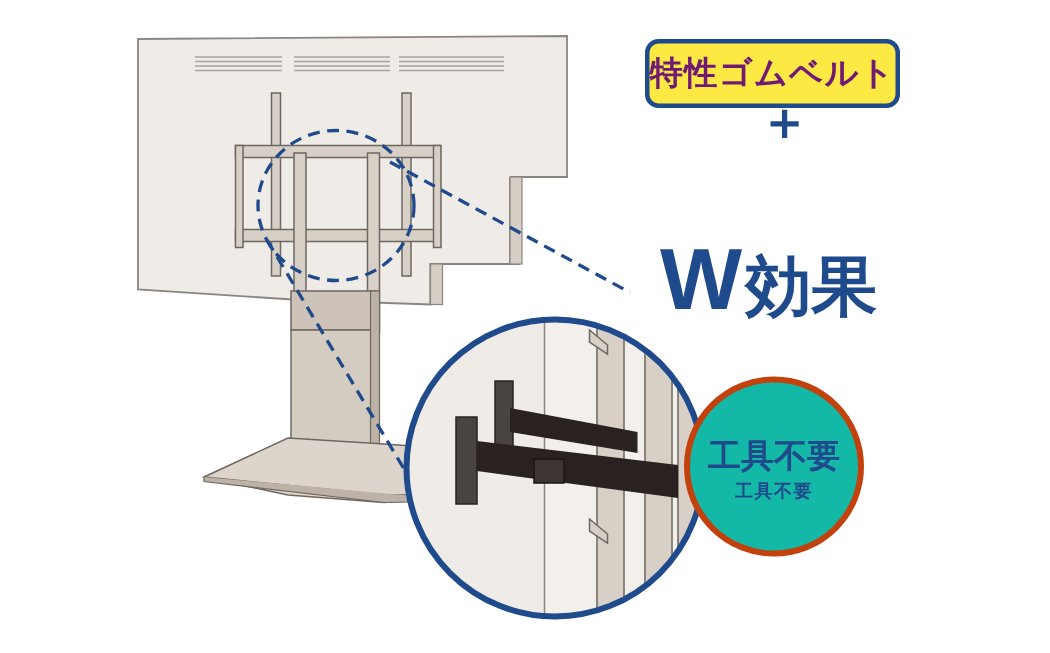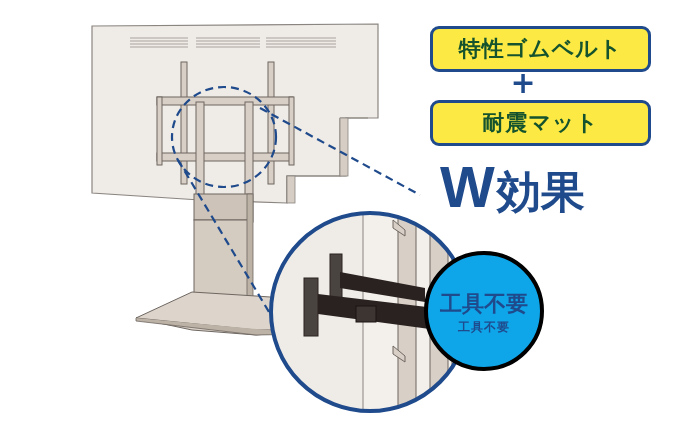--- a/index.html
+++ b/index.html
@@ -1,25 +1,25 @@
 <!DOCTYPE html>
 <html><head>
 <meta charset="utf-8">
 <style>
   html,body{margin:0;padding:0;background:#ffffff;}
   body{width:700px;height:435px;position:relative;overflow:hidden;font-family:"DejaVu Sans",sans-serif;}
   #stage{position:absolute;left:0;top:0;width:700px;height:435px;}
-  .badge{position:absolute;left:430px;width:221px;height:46px;background:#fde943;border:3.5px solid #1f4a8c;border-radius:9px;box-sizing:border-box;display:flex;align-items:center;justify-content:center;color:#14532d;font-weight:bold;font-size:22px;letter-spacing:1px;}
+  .badge{position:absolute;left:430px;width:170px;height:46px;background:#fde943;border:3.5px solid #1f4a8c;border-radius:9px;box-sizing:border-box;display:flex;align-items:center;justify-content:center;color:#701a75;font-weight:bold;font-size:22px;letter-spacing:1px;}
   #badge1{top:26px;}
   #badge2{top:100px;}
   #plus{position:absolute;left:508px;top:68px;width:30px;text-align:center;color:#1f4a8c;font-size:30px;font-weight:bold;line-height:30px;}
   #headline{position:absolute;left:440px;top:153px;color:#1f4a8c;font-weight:bold;white-space:nowrap;}
   #headline .w{font-size:58px;font-family:"Liberation Sans",sans-serif;letter-spacing:-2px;}
   #headline .kanji{font-size:44px;margin-left:4px;text-align:right;}
-  #toolbadge{position:absolute;left:424px;top:251px;width:120px;height:120px;border-radius:50%;background:#0ea5e9;border:4px solid #000000;box-sizing:border-box;}
+  #toolbadge{position:absolute;left:456px;top:251px;width:120px;height:120px;border-radius:50%;background:#14b8a6;border:4px solid #c2410c;box-sizing:border-box;}
   #toolbadge .t1{position:absolute;left:0;right:0;top:34px;text-align:center;color:#1f4a8c;font-weight:bold;font-size:22px;}
   #toolbadge .t2{position:absolute;left:0;right:0;top:64px;text-align:center;color:#1f4a8c;font-weight:bold;font-size:12px;letter-spacing:1px;}
 </style>
 </head>
 <body>
 
 <div id="stage">
   <svg width="700" height="435" viewBox="0 0 700 435">
 
     <g>
@@ -98,21 +98,20 @@
 
       <path d="M340 272 L425 288 L425 302 L340 288 Z" fill="#2a2220"></path>
       <path d="M318 294 L452 310 L452 332 L318 314 Z" fill="#2a2220"></path>
       <rect x="356" y="306" width="20" height="16" fill="#3c3532" stroke="#1a1412" stroke-width="1"></rect>
     </g>
     <circle cx="370" cy="312" r="99" fill="none" stroke="#1f4a8c" stroke-width="4"></circle>
   </svg>
 
   <div id="badge1" class="badge">特性ゴムベルト</div>
   <div id="plus">+</div>
-  <div id="badge2" class="badge">耐震マット</div>
   <div id="headline">
     <span class="w">W</span><span class="kanji">効果</span>
   </div>
   <div id="toolbadge">
     <div class="t1">工具不要</div>
     <div class="t2">工具不要</div>
   </div>
 </div>
 
 </body></html>

